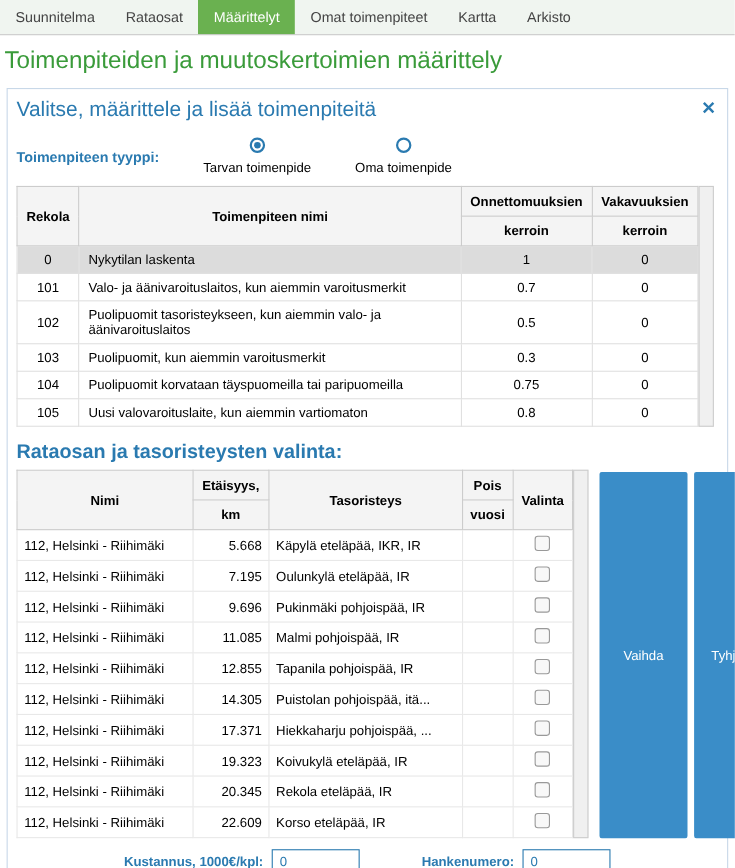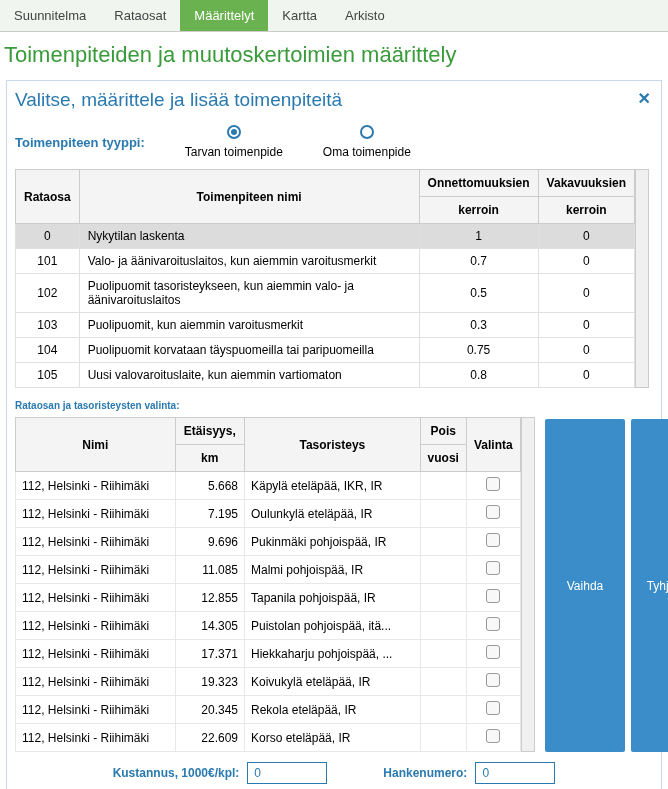--- a/index.html
+++ b/index.html
@@ -23,21 +23,21 @@
 
 .table1-wrap { display: flex; }
 .table1 { border-collapse: collapse; width: 620px; border: 1px solid #ccc; }
 .table1 th { background: #f4f4f4; border: 1px solid #ccc; padding: 6px 8px; font-weight: bold; font-size: 12px; text-align: center; }
 .table1 th.sub { font-weight: bold; }
 .table1 td { border: 1px solid #e0e0e0; padding: 5px 8px; font-size: 12px; }
 .table1 td.num { text-align: center; }
 .table1 tr.row0 { background: #dcdcdc; }
 .scroll-spacer { width: 14px; background: #f0f0f0; border: 1px solid #ccc; }
 
-.section-label { color: #2a7ab0; font-weight: bold; font-size: 10px; margin: 12px 0 6px; }
+.section-label { color: #2a7ab0; font-weight: bold; font-size: 18px; margin: 12px 0 6px; }
 
 .combo-row { display: flex; align-items: center; gap: 8px; margin-bottom: 10px; }
 .combo-label { color: #2a7ab0; font-weight: bold; font-size: 13px; }
 .combo { display: flex; align-items: center; justify-content: space-between; width: 250px; height: 24px; border: 1px solid #2a7ab0; background: #fff; padding: 0 0 0 6px; }
 .combo-button { width: 22px; height: 22px; background: #3a8dc8; display: flex; align-items: center; justify-content: center; }
 .combo-button svg { width: 10px; height: 6px; }
 
 .row2 { display: flex; gap: 10px; }
 .table2-wrap { display: flex; }
 .table2 { border-collapse: collapse; width: 506px; border: 1px solid #ccc; }
@@ -55,20 +55,21 @@
 .input { border: 1px solid #2a7ab0; height: 22px; padding: 0 6px; font-size: 12px; color: #2a7ab0; }
 .input.w80 { width: 80px; }
 </style>
 </head>
 <body>
 
 <div class="tabs">
   <div class="tab">Suunnitelma</div>
   <div class="tab">Rataosat</div>
   <div class="tab active">Määrittelyt</div>
+  <div class="tab">Omat toimenpiteet</div>
   <div class="tab">Kartta</div>
   <div class="tab">Arkisto</div>
 </div>
 
 <h1 class="page-title">Toimenpiteiden ja muutoskertoimien määrittely</h1>
 
 <div class="dialog">
   <span class="close-x">✕</span>
   <h2 class="dialog-title">Valitse, määrittele ja lisää toimenpiteitä</h2>
 
@@ -81,21 +82,21 @@
     <div class="radio-wrap">
       <span class="radio"></span>
       <span>Oma toimenpide</span>
     </div>
   </div>
 
   <div class="table1-wrap">
     <table class="table1">
       <thead>
         <tr>
-          <th rowspan="2">Rataosa</th>
+          <th rowspan="2">Rekola</th>
           <th rowspan="2">Toimenpiteen nimi</th>
           <th>Onnettomuuksien</th>
           <th>Vakavuuksien</th>
         </tr>
         <tr>
           <th class="sub">kerroin</th>
           <th class="sub">kerroin</th>
         </tr>
       </thead>
       <tbody id="t1body">

